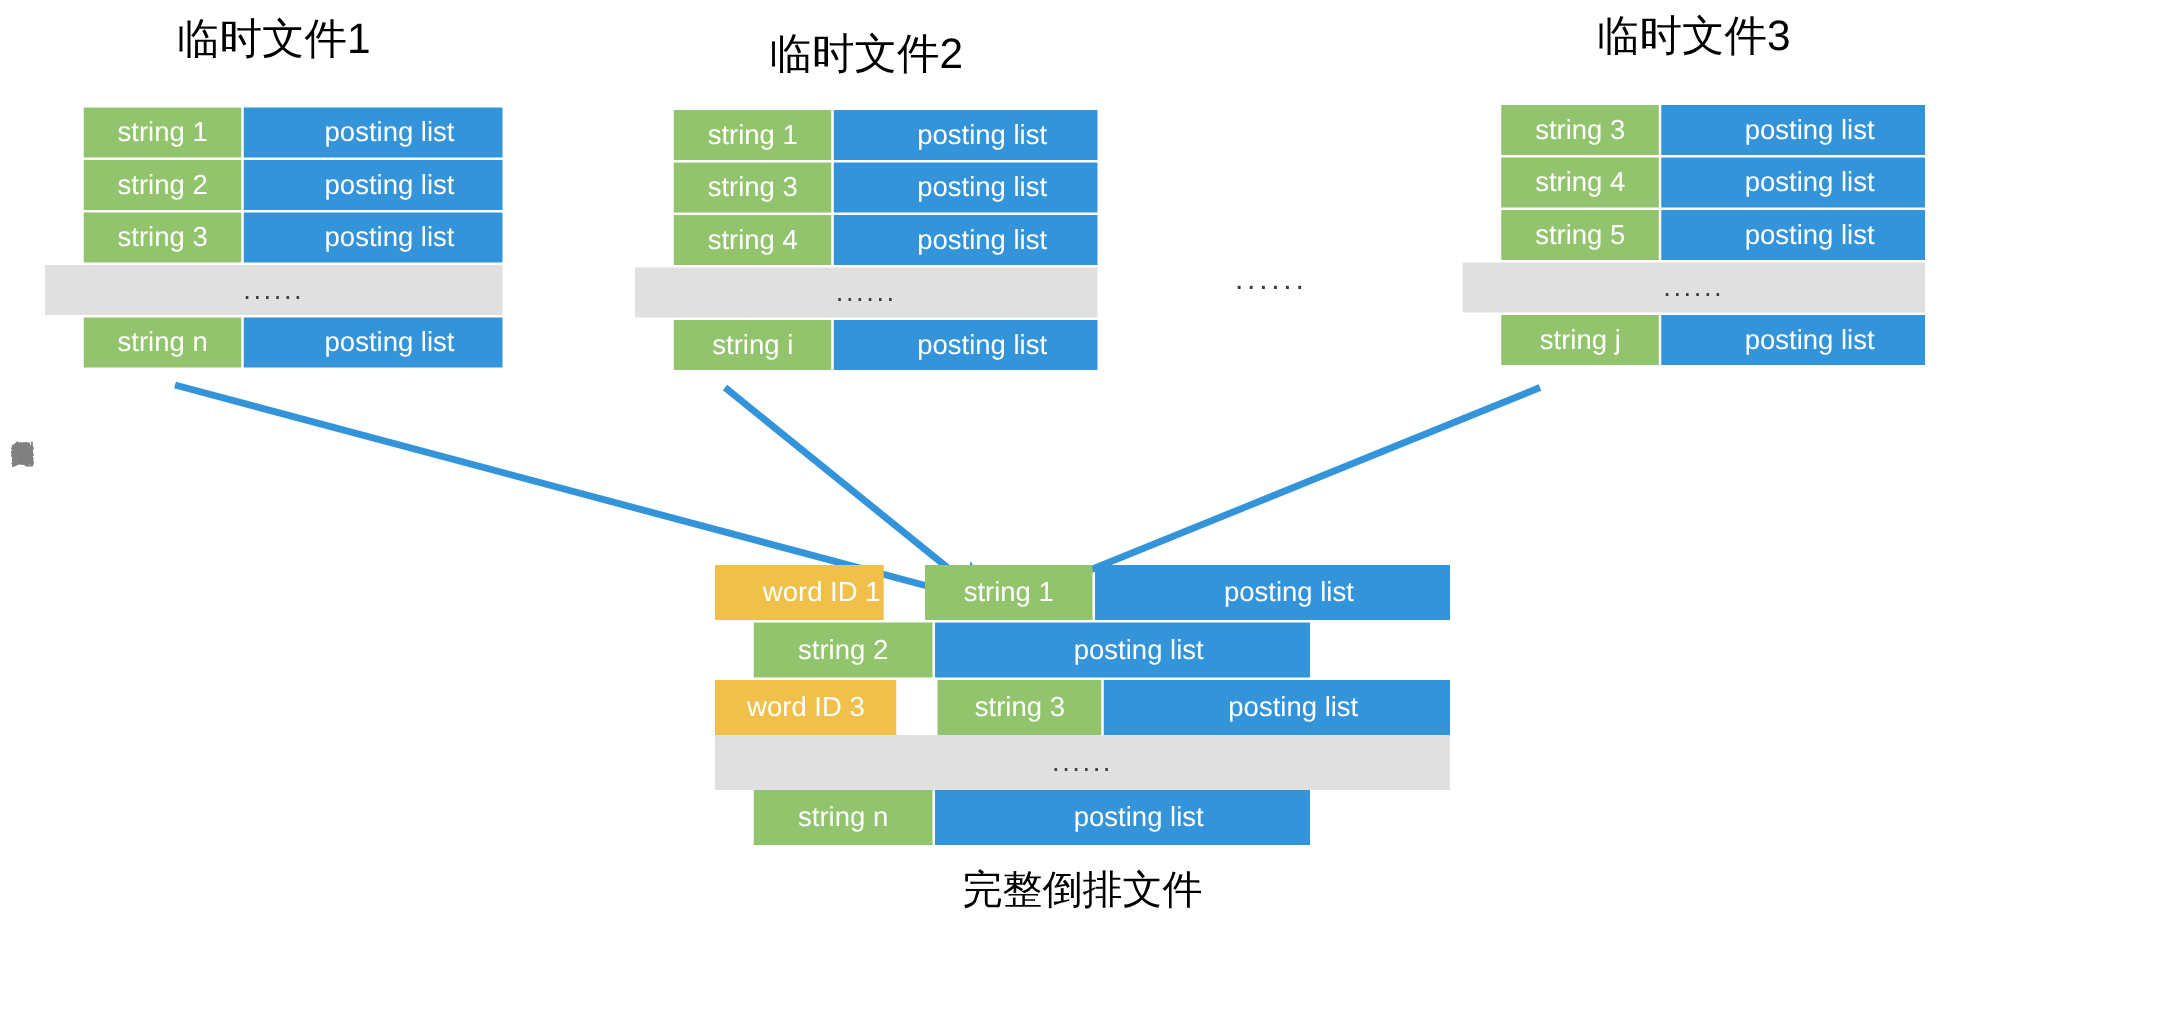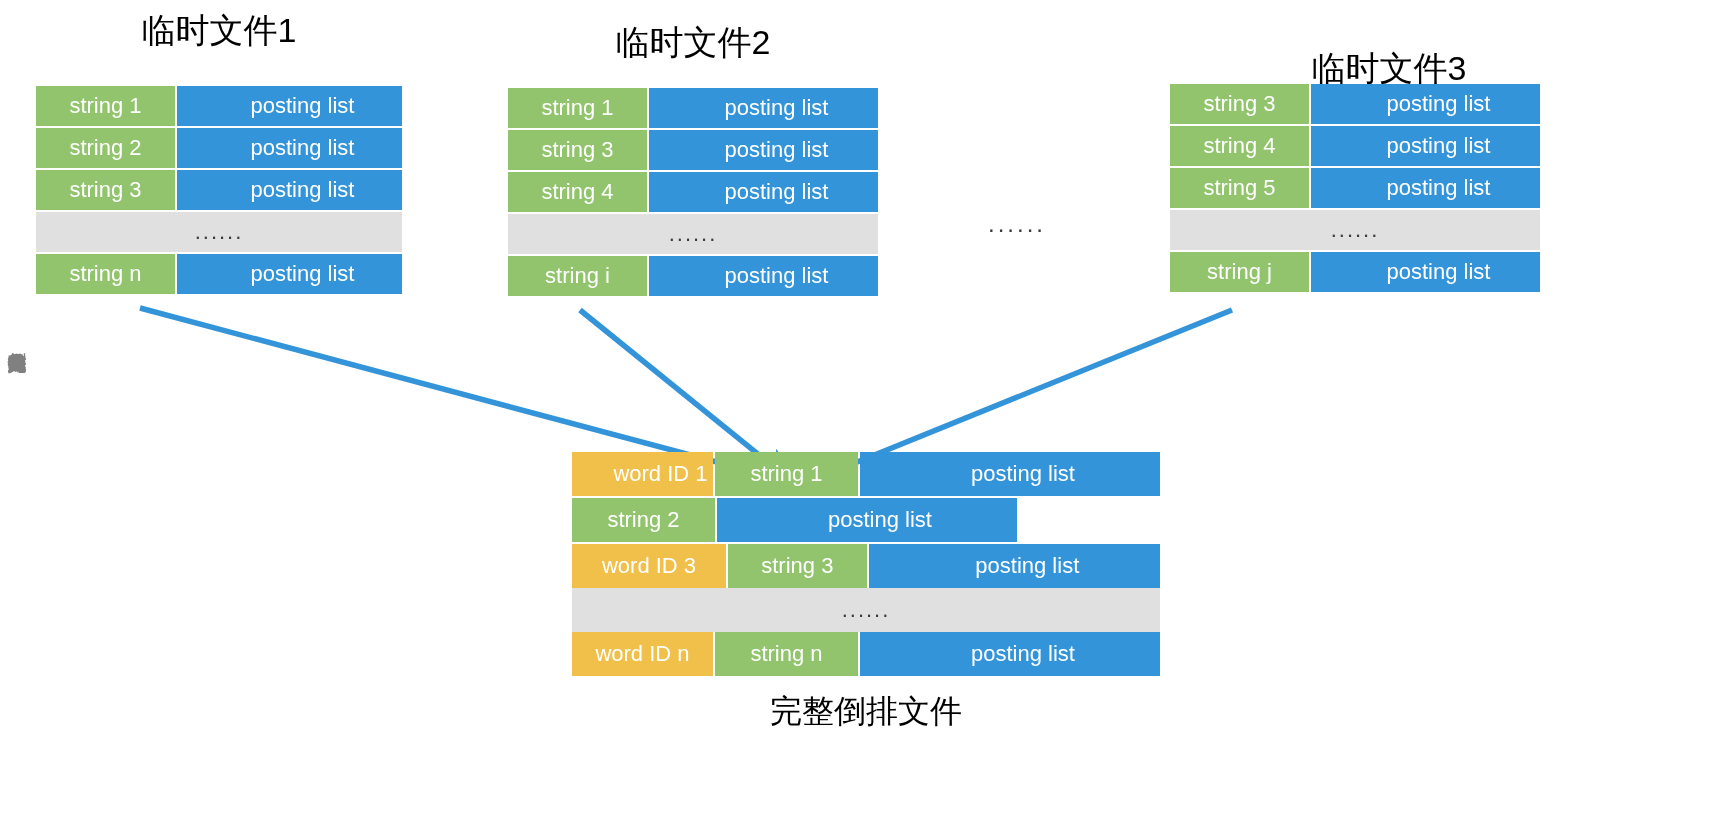--- a/index.html
+++ b/index.html
@@ -45,21 +45,21 @@
     color: #ffffff;
     font-size: 22px;
     line-height: 1;
     display: flex;
     align-items: center;
     justify-content: center;
     height: 40px;
     white-space: nowrap;
   }
   .cell.wordid  { background: #F0C04A; }
-  .cell.strcell { background: #92C46D; }
+  .cell.strcell { background: #92C46D; margin-left: 31px; }
   .cell.posting { background: #3494D9; padding-left: 26px; }
 
   .cell.gap { margin-right: 2px; }
 
   .row.ellipsis-row {
     background: #E0E0E0;
     height: 40px;
     align-items: center;
     justify-content: center;
   }
@@ -178,21 +178,21 @@
       <div class="ellipsis-inner">......</div>
     </div>
     <div class="row">
       <div class="cell strcell gap" style="width:139px;">string i</div>
       <div class="cell posting" style="width:229px;">posting list</div>
     </div>
   </div>
 
   <div class="between-ellipsis" style="left:988px; top:210px;">......</div>
 
-  <div class="file-title" style="left:1204px; top:6px; width:370px;margin-top:40px;">临时文件3</div>
+  <div class="file-title" style="left:1170px; top:6px; width:370px;">临时文件3</div>
 
   <div class="table" style="left:1170px; top:84px; width:370px;">
     <div class="row">
       <div class="cell strcell gap" style="width:139px;">string 3</div>
       <div class="cell posting" style="width:229px;">posting list</div>
     </div>
     <div class="row">
       <div class="cell strcell gap" style="width:139px;">string 4</div>
       <div class="cell posting" style="width:229px;">posting list</div>
     </div>
@@ -221,21 +221,20 @@
     </div>
     <div class="row">
       <div class="cell wordid gap" style="width:159px; height:44px;">word ID 3</div>
       <div class="cell strcell gap" style="width:143px; height:44px;">string 3</div>
       <div class="cell posting" style="width:300px; height:44px;">posting list</div>
     </div>
     <div class="row ellipsis-row">
       <div class="ellipsis-inner" style="height:44px;">......</div>
     </div>
     <div class="row">
-      <div class="cell wordid gap" style="width:141px; height:44px;">word ID n</div>
       <div class="cell strcell gap" style="width:143px; height:44px;">string n</div>
       <div class="cell posting" style="width:300px; height:44px;">posting list</div>
     </div>
   </div>
 
   <div class="bottom-caption" style="left:572px; top:690px; width:588px;">完整倒排文件</div>
 
   <div class="side-label">多个临时文件归并生成完整的倒排文件</div>
 
 </div>

